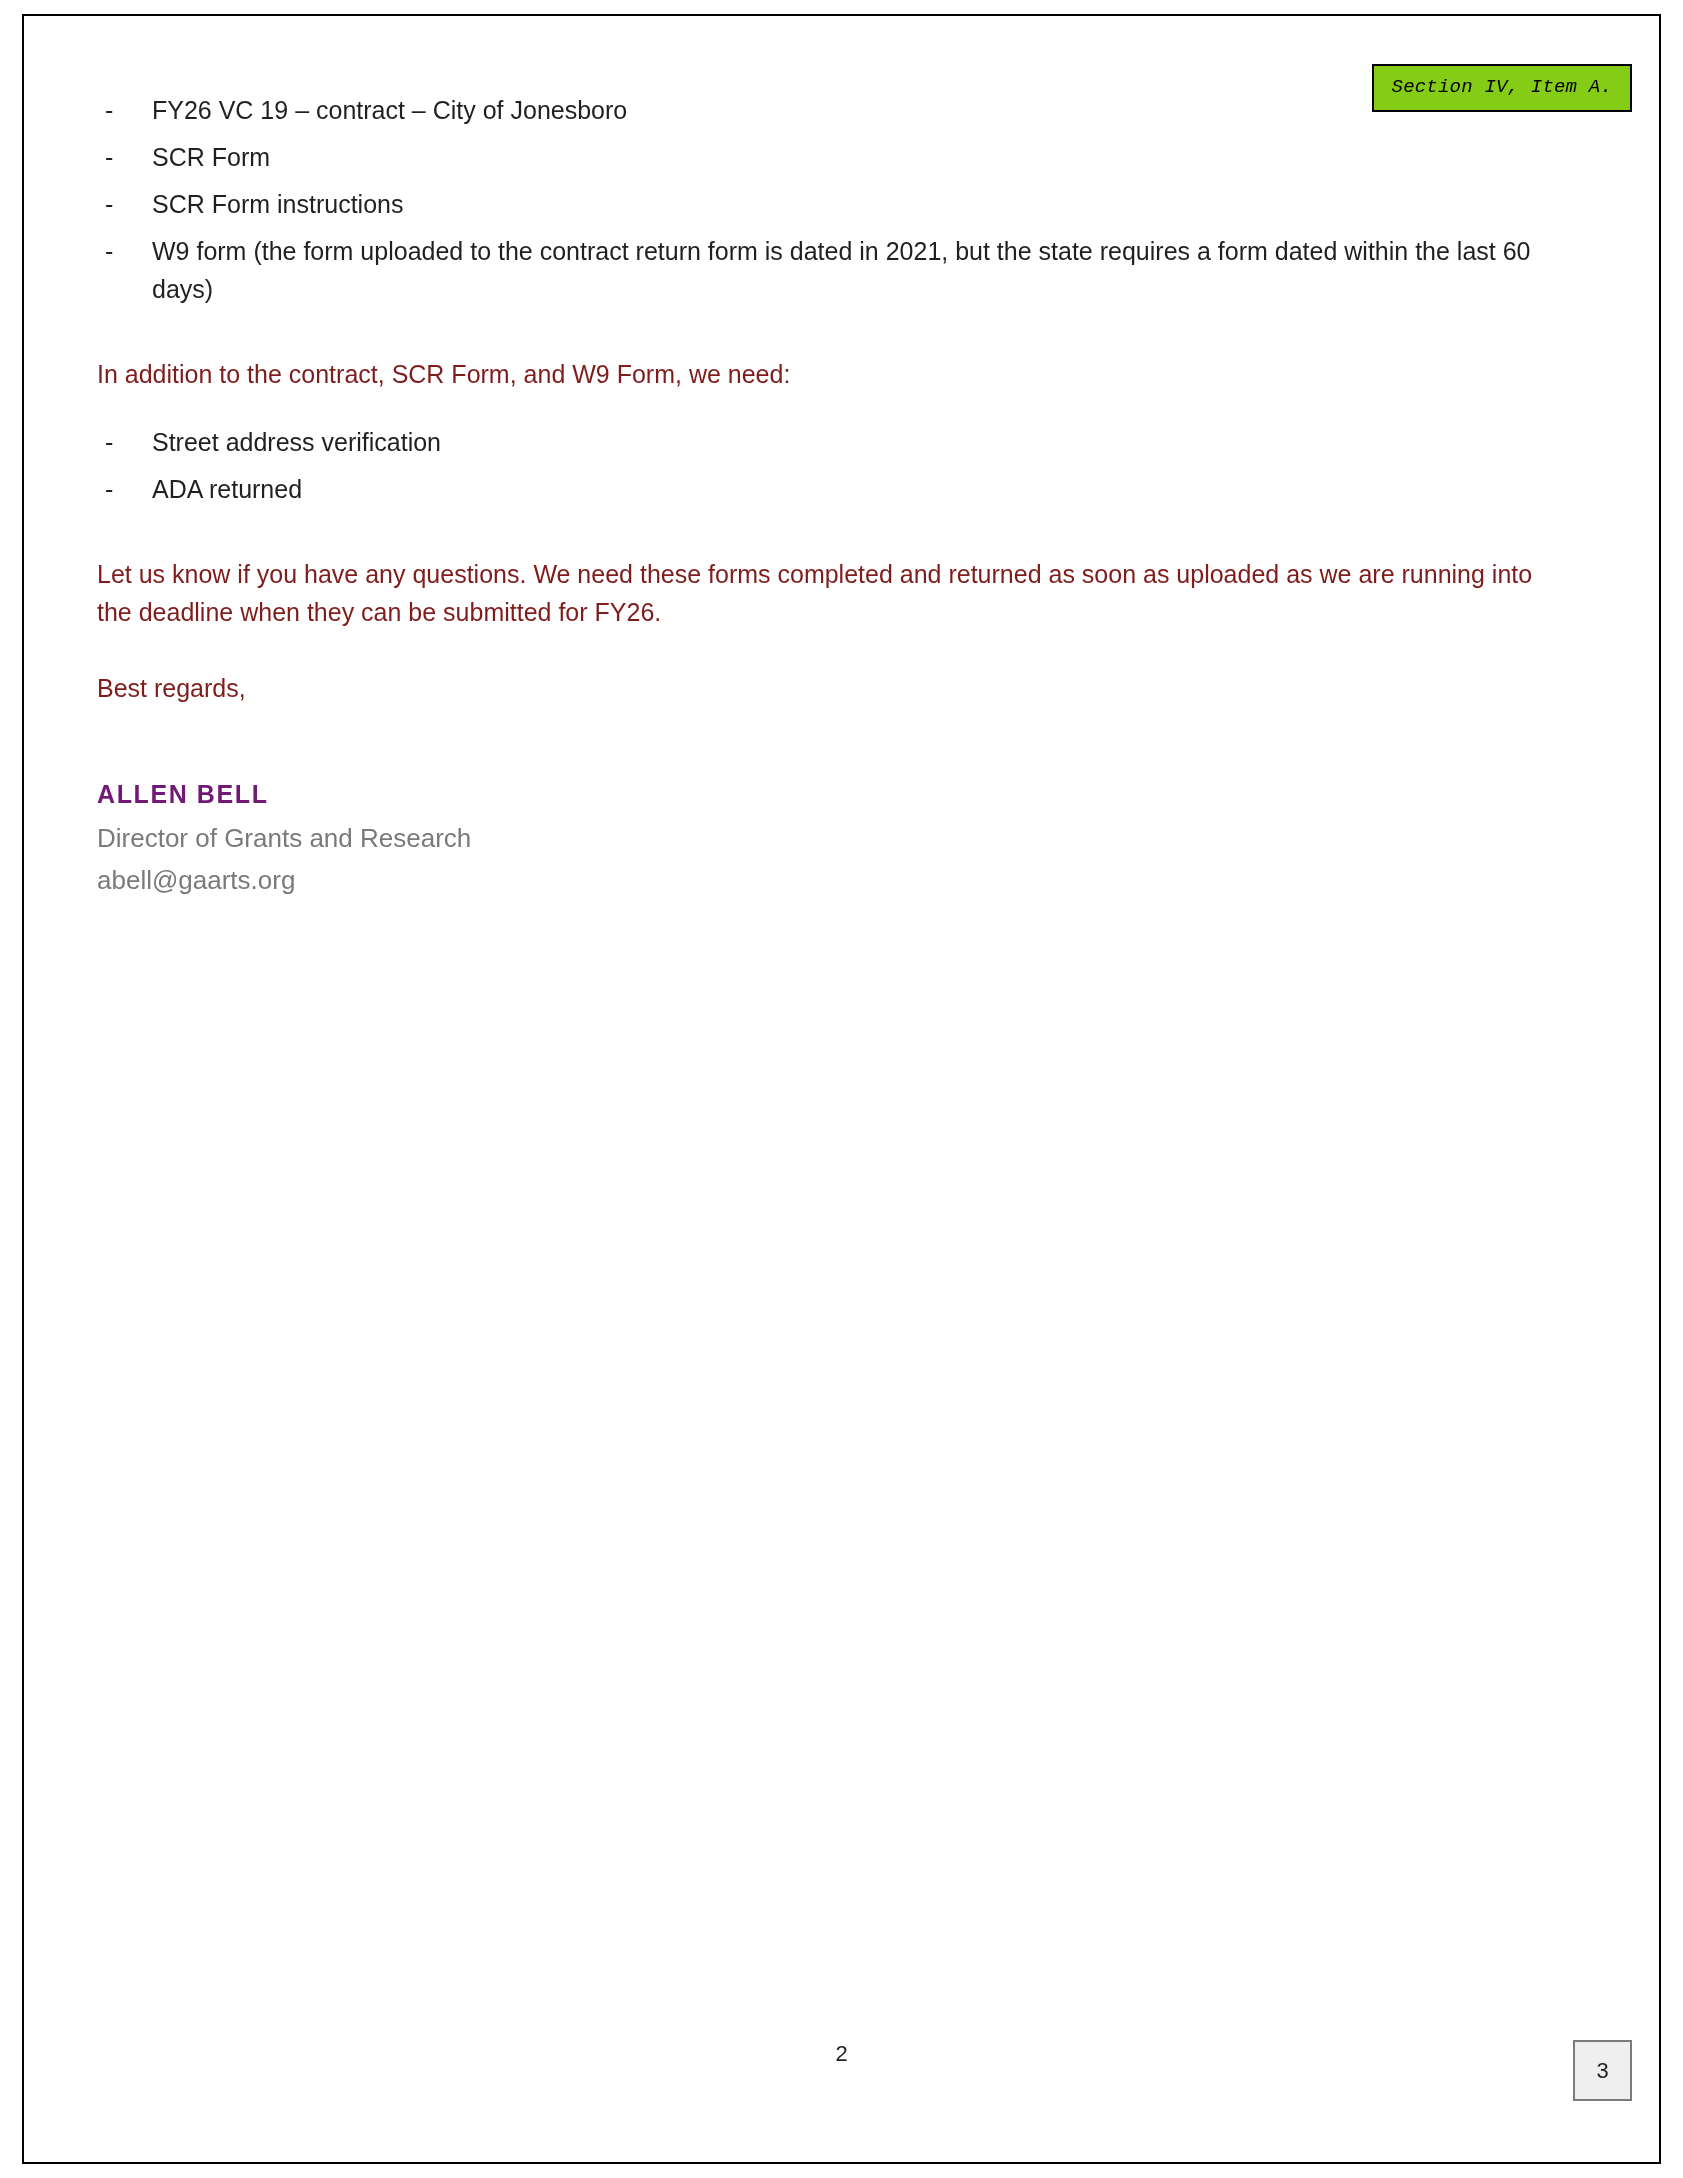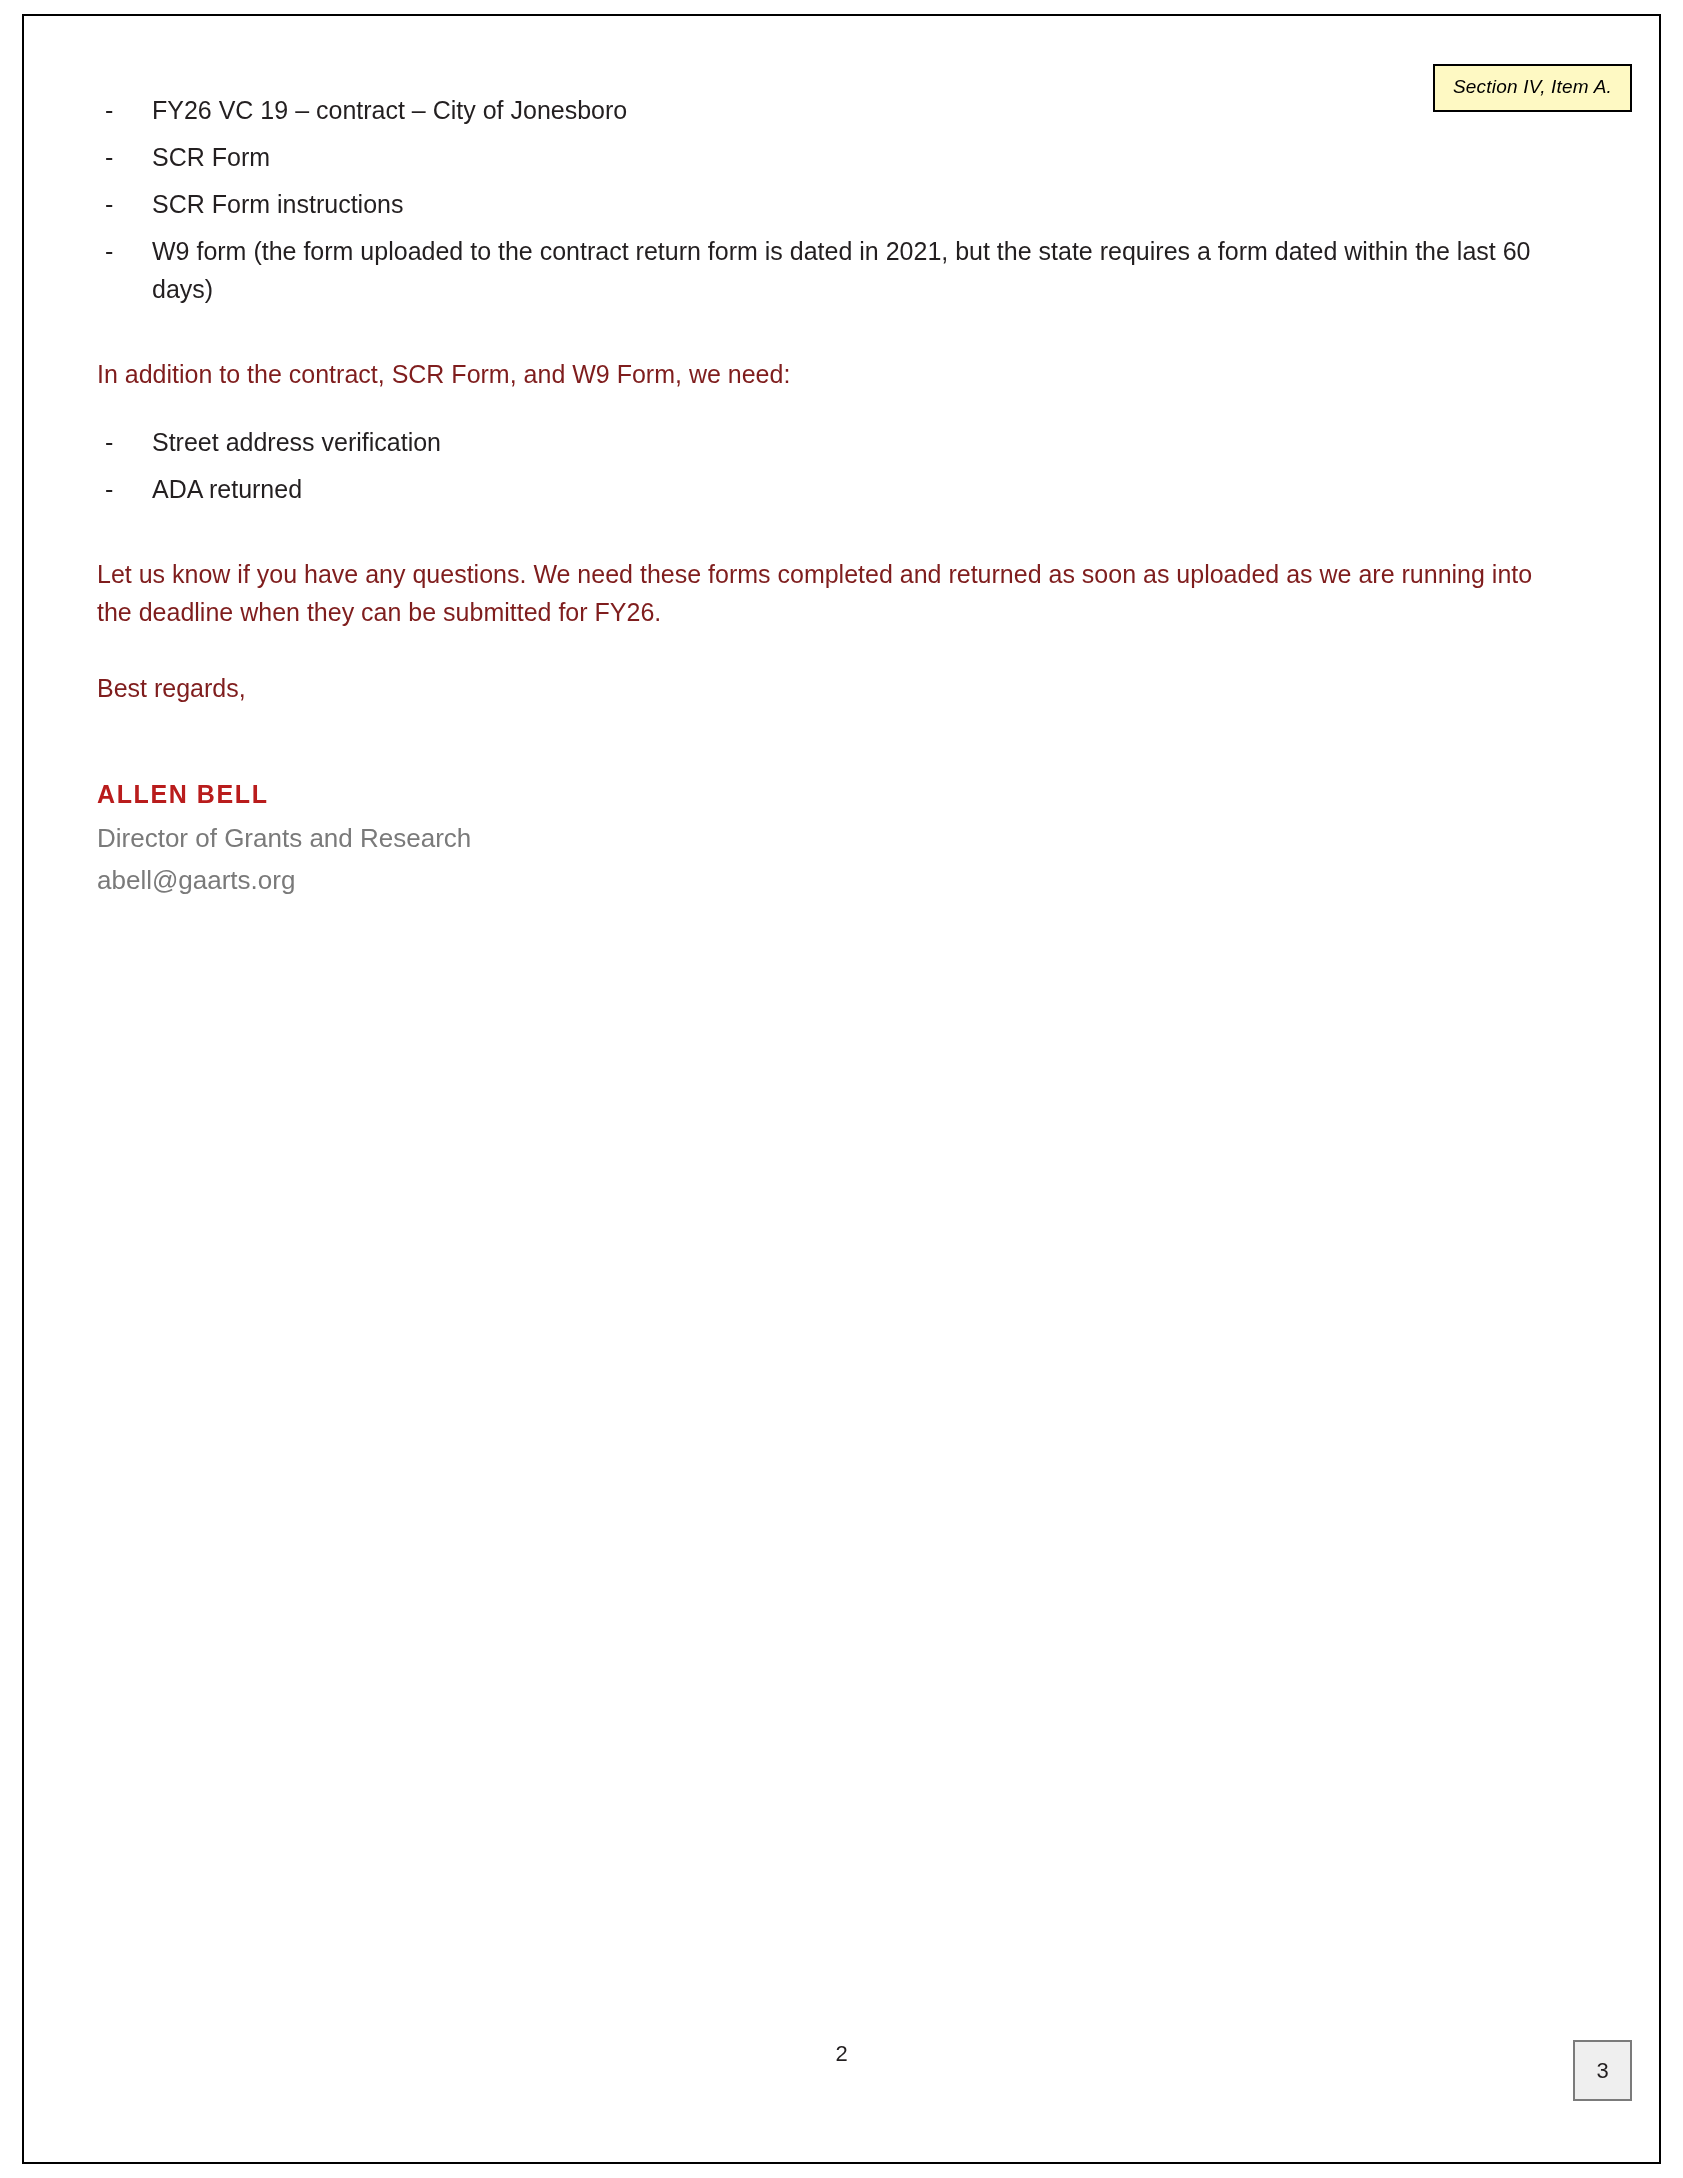--- a/index.html
+++ b/index.html
@@ -26,25 +26,25 @@
     border: 2px solid #000000;
     box-sizing: border-box;
     pointer-events: none;
   }
   .section-tag {
     position: absolute;
     right: 51px;
     top: 64px;
     border: 2px solid #000000;
     padding: 10px 18px 12px 18px;
-    font-family: Liberation Sans, sans-serif;
+    font-family: Liberation Mono, monospace;
     font-style: italic;
     font-size: 19px;
     color: #000000;
-    background: #fef9c3;
+    background: #84cc16;
     letter-spacing: 0.2px;
     white-space: nowrap;
   }
   .content {
     position: absolute;
     left: 97px;
     top: 91px;
     width: 1455px;
   }
   .bullet-list {
@@ -77,21 +77,21 @@
   .spacer-md { height: 30px; }
 
   .sig-block {
     margin-top: 73px;
   }
   .sig-name {
     font-family: "Liberation Sans", sans-serif;
     font-weight: bold;
     font-size: 25px;
     letter-spacing: 1.6px;
-    color: #b91c1c;
+    color: #701a75;
     margin: 0 0 8px 0;
   }
   .sig-line {
     font-family: Liberation Sans, sans-serif;
     font-size: 26px;
     line-height: 42px;
     color: #7a7a7a;
     margin: 0;
   }
   .sig-sep {

